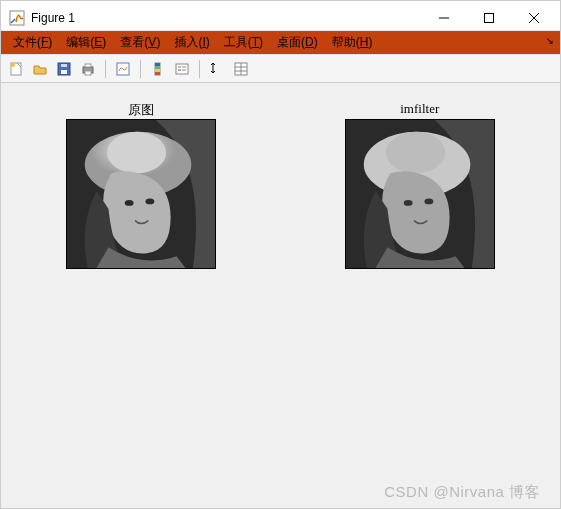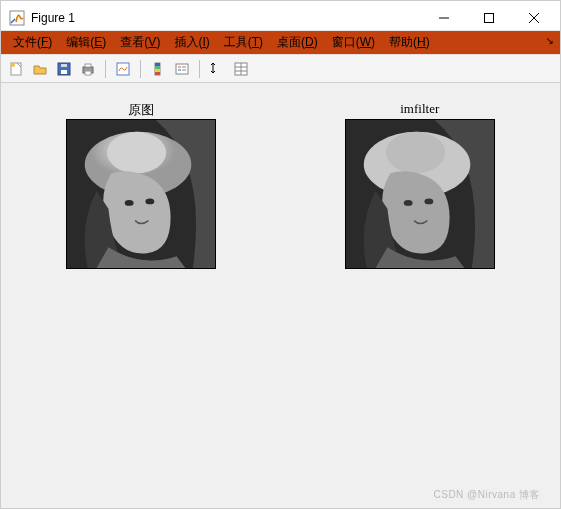--- a/index.html
+++ b/index.html
@@ -101,21 +101,21 @@
   .axes {
     width: 150px; height: 150px;
     border: 1px solid #000;
     background: #fff;
     display: block;
   }
   .watermark {
     position: absolute;
     right: 20px; bottom: 6px;
     color: rgba(120,120,120,0.45);
-    font-size: 10px;
+    font-size: 15px;
     letter-spacing: 0.5px;
     font-family: Arial, sans-serif;
     pointer-events: none;
     margin-top: 12px;
   }
 </style>
 </head>
 <body>
 
 <div class="titlebar">
@@ -146,21 +146,20 @@
   </div>
 </div>
 
 <div class="menubar">
   <span class="menu-item"><span>文件</span>(<u>F</u>)</span>
   <span class="menu-item"><span>编辑</span>(<u>E</u>)</span>
   <span class="menu-item"><span>查看</span>(<u>V</u>)</span>
   <span class="menu-item"><span>插入</span>(<u>I</u>)</span>
   <span class="menu-item"><span>工具</span>(<u>T</u>)</span>
   <span class="menu-item"><span>桌面</span>(<u>D</u>)</span>
-  <span class="menu-item"><span>窗口</span>(<u>W</u>)</span>
   <span class="menu-item"><span>帮助</span>(<u>H</u>)</span>
   <span class="menu-overflow">↘</span>
 </div>
 
 <div class="toolbar">
   <div class="tool">
     <svg width="16" height="16">
         <rect x="3" y="2" width="10" height="12" fill="#fff" stroke="#999"></rect>
         <path d="M9 2 L13 6" stroke="#999"></path>
         <circle cx="5" cy="4" r="2" fill="#f5c040"></circle>

